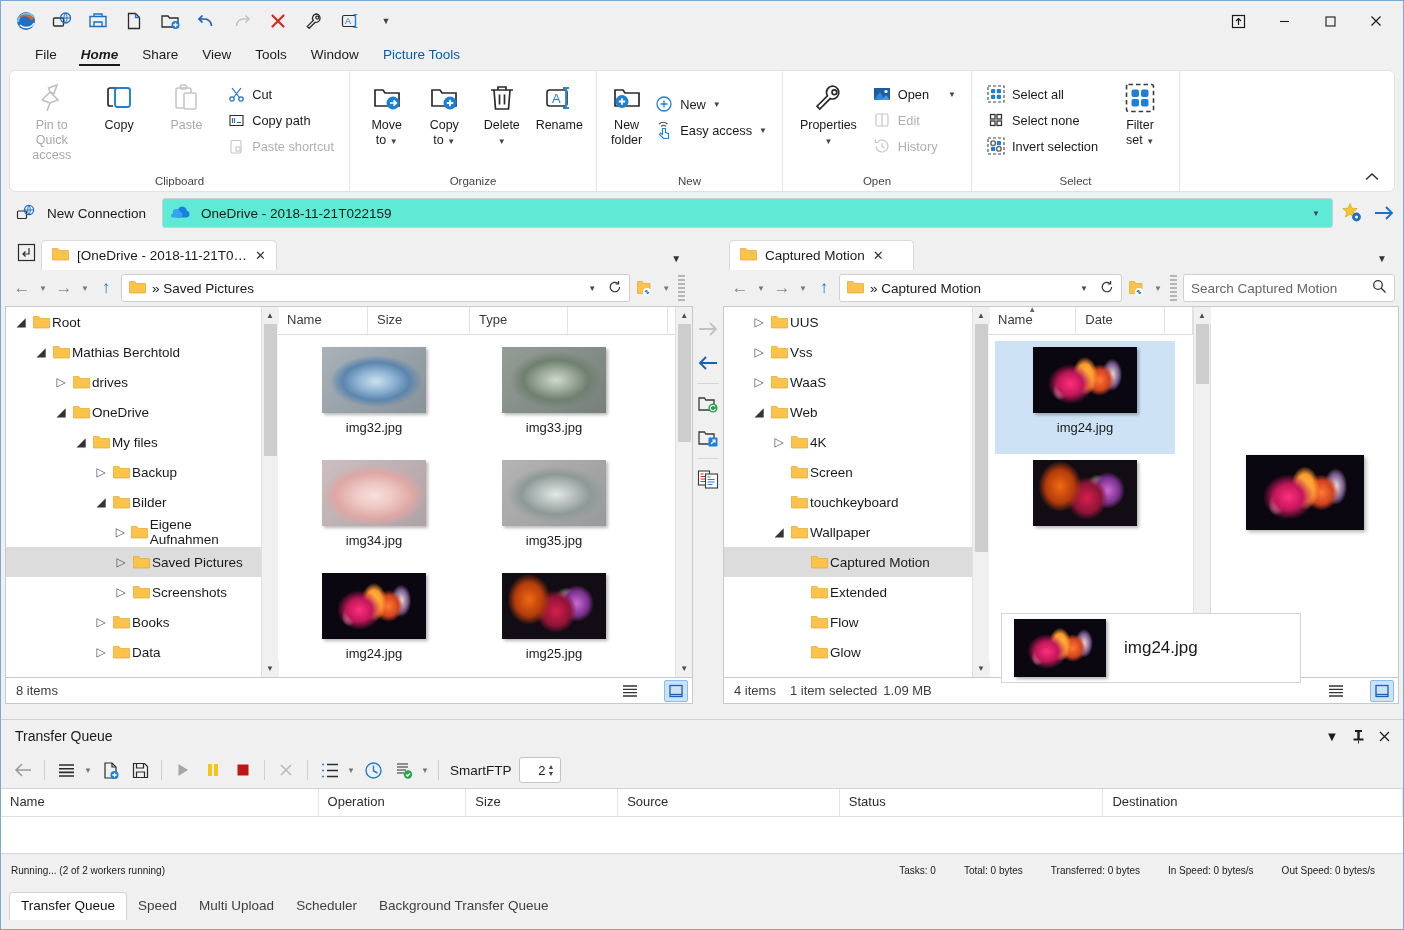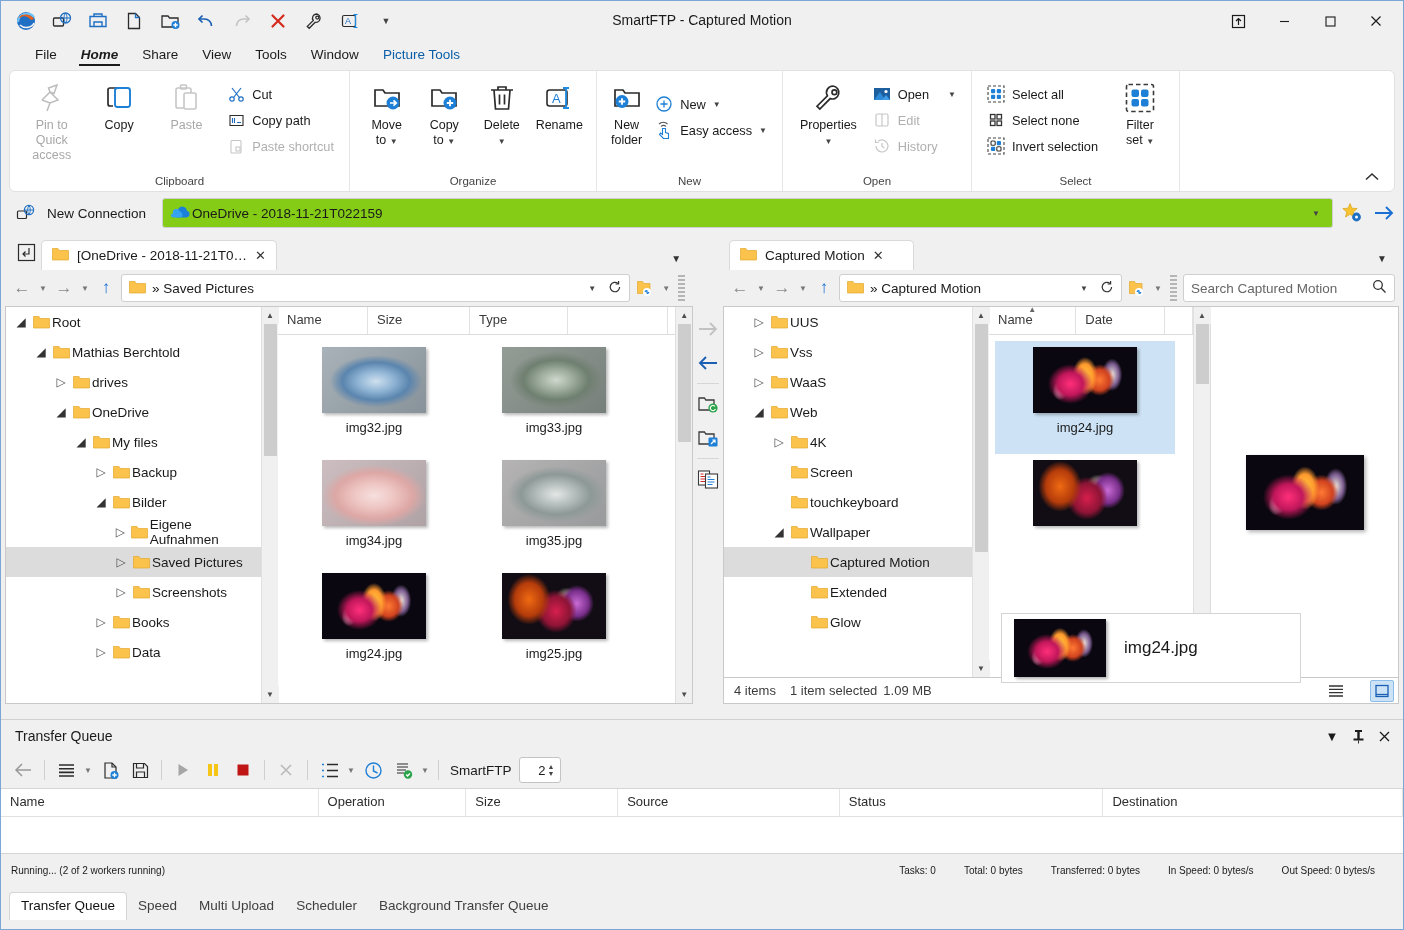--- a/index.html
+++ b/index.html
@@ -61,22 +61,22 @@
   }
   .rsmall.dis { color:#b0b0b0; }
   .rsmall .ic { width:18px; height:18px; display:flex; align-items:center; justify-content:center; }
   .ribbon-collapse { position:absolute; right:8px; bottom:4px; font-size:13px; color:#333; padding:2px 6px; }
   .caret { font-size:8px; color:#444; }
 
   
   .connbar { height:42px; display:flex; align-items:center; padding:0 6px; gap:6px; background:#f0f0f0; }
   .newconn { display:flex; align-items:center; gap:8px; padding:4px 10px 4px 6px; font-size:13.5px; }
   .addrbox {
-    flex:1; height:30px; background:#84cc16; border:1px solid #cfcfcf; border-radius:3px;
-    display:flex; align-items:center; padding:0 12px 0 8px; gap:1px; font-size:13.5px;
+    flex:1; height:30px; background:#5eead4; border:1px solid #cfcfcf; border-radius:3px;
+    display:flex; align-items:center; padding:0 12px 0 8px; gap:10px; font-size:13.5px;
   }
   .addrbox .txt { flex:1; }
   .connicon { width:26px; height:26px; display:flex; align-items:center; justify-content:center; }
 
   
   .panes { display:flex; height:470px; padding:0 4px; gap:0; }
   .pane { width:694px; display:flex; flex-direction:column; }
   .pane-tabstrip { height:36px; display:flex; align-items:flex-end; padding-left:6px; position:relative; }
   .pane-pin { width:30px; height:30px; display:flex; align-items:center; justify-content:center; margin-bottom:3px;}
   .ptab {
@@ -237,21 +237,20 @@
           <rect x="2.5" y="4.5" width="13" height="11" rx="1.5"></rect>
           <text x="5" y="13" font-size="9" fill="#1e6fc4" stroke="none" font-family="Liberation Sans">A</text>
           <path d="M15.5 3.5v13M13.5 3.5h4M13.5 16.5h4" stroke="#1e8ae0" stroke-width="1.2"></path>
         </svg>
       </div>
       <div class="qat-btn">
         <span class="caret" style="font-size:9px;">▼</span>
       </div>
     </div>
 
-    <div class="title-text">SmartFTP - Captured Motion</div>
 
     <div class="wincontrols">
       <div class="wc">
         <svg width="15" height="15" viewBox="0 0 15 15" fill="none" stroke="#1b1b1b" stroke-width="1.2">
           <rect x="1.5" y="1.5" width="12" height="12"></rect>
           <path d="M7.5 11V5M5 7l2.5-2.5L10 7"></path>
         </svg>
       </div>
       <div class="wc">
         <svg width="13" height="13" viewBox="0 0 13 13" stroke="#1b1b1b" stroke-width="1.1">
@@ -799,20 +798,35 @@
               </div>
           </div>
         </div>
         <div class="vscroll" style="border-left:1px solid #e0e0e0;">
           <div class="sbtn">▲</div>
           <div class="sthumb" style="top:17px;height:118px;"></div>
           <div class="sbtn" style="position:absolute;bottom:0;">▼</div>
         </div>
       </div>
 
+      <div class="statusbar">
+        <span>8 items</span>
+        <span class="sp"></span>
+        <div class="viewbtn">
+          <svg width="16" height="14" viewBox="0 0 16 14" stroke="#333" stroke-width="1.3">
+              <path d="M1 2h14M1 5.3h14M1 8.6h14M1 12h14"></path>
+            </svg>
+        </div>
+        <div class="viewbtn on">
+          <svg width="16" height="14" viewBox="0 0 16 14" fill="none" stroke="#1a5fb4" stroke-width="1.3">
+              <rect x="2" y="1.5" width="12" height="11"></rect>
+              <path d="M2 10.5h12"></path>
+            </svg>
+        </div>
+      </div>
     </div>
 
     <div class="midbar">
       <div class="mb">
         <svg width="22" height="18" viewBox="0 0 22 18" fill="none" stroke="#c2c2c2" stroke-width="1.8">
             <path d="M2 9h17M13 3l6 6-6 6"></path>
           </svg>
       </div>
       <div class="mb">
         <svg width="22" height="18" viewBox="0 0 22 18" fill="none" stroke="#1a5fb4" stroke-width="1.9">
@@ -984,20 +998,29 @@
               <span>Captured Motion</span>
             </div>
             <div class="tnode" style="padding-left: 66px;">
               <span class="tarrow" style="font-size:12px;color:#555;"></span>
               <span class="tfolder">
                 <svg width="17" height="14" viewBox="0 0 17 14">
                   <path d="M0.5 1.5h5.5l1.4 2H16.5v9.5H0.5z" fill="#fbc34b" stroke="#e2a82f" stroke-width=".7"></path>
                 </svg>
               </span>
               <span>Extended</span>
+            </div>
+            <div class="tnode" style="padding-left: 66px;">
+              <span class="tarrow" style="font-size:12px;color:#555;"></span>
+              <span class="tfolder">
+                <svg width="17" height="14" viewBox="0 0 17 14">
+                  <path d="M0.5 1.5h5.5l1.4 2H16.5v9.5H0.5z" fill="#fbc34b" stroke="#e2a82f" stroke-width=".7"></path>
+                </svg>
+              </span>
+              <span>Flow</span>
             </div>
             <div class="tnode" style="padding-left: 66px;">
               <span class="tarrow" style="font-size:12px;color:#555;"></span>
               <span class="tfolder">
                 <svg width="17" height="14" viewBox="0 0 17 14">
                   <path d="M0.5 1.5h5.5l1.4 2H16.5v9.5H0.5z" fill="#fbc34b" stroke="#e2a82f" stroke-width=".7"></path>
                 </svg>
               </span>
               <span>Glow</span>
             </div>

